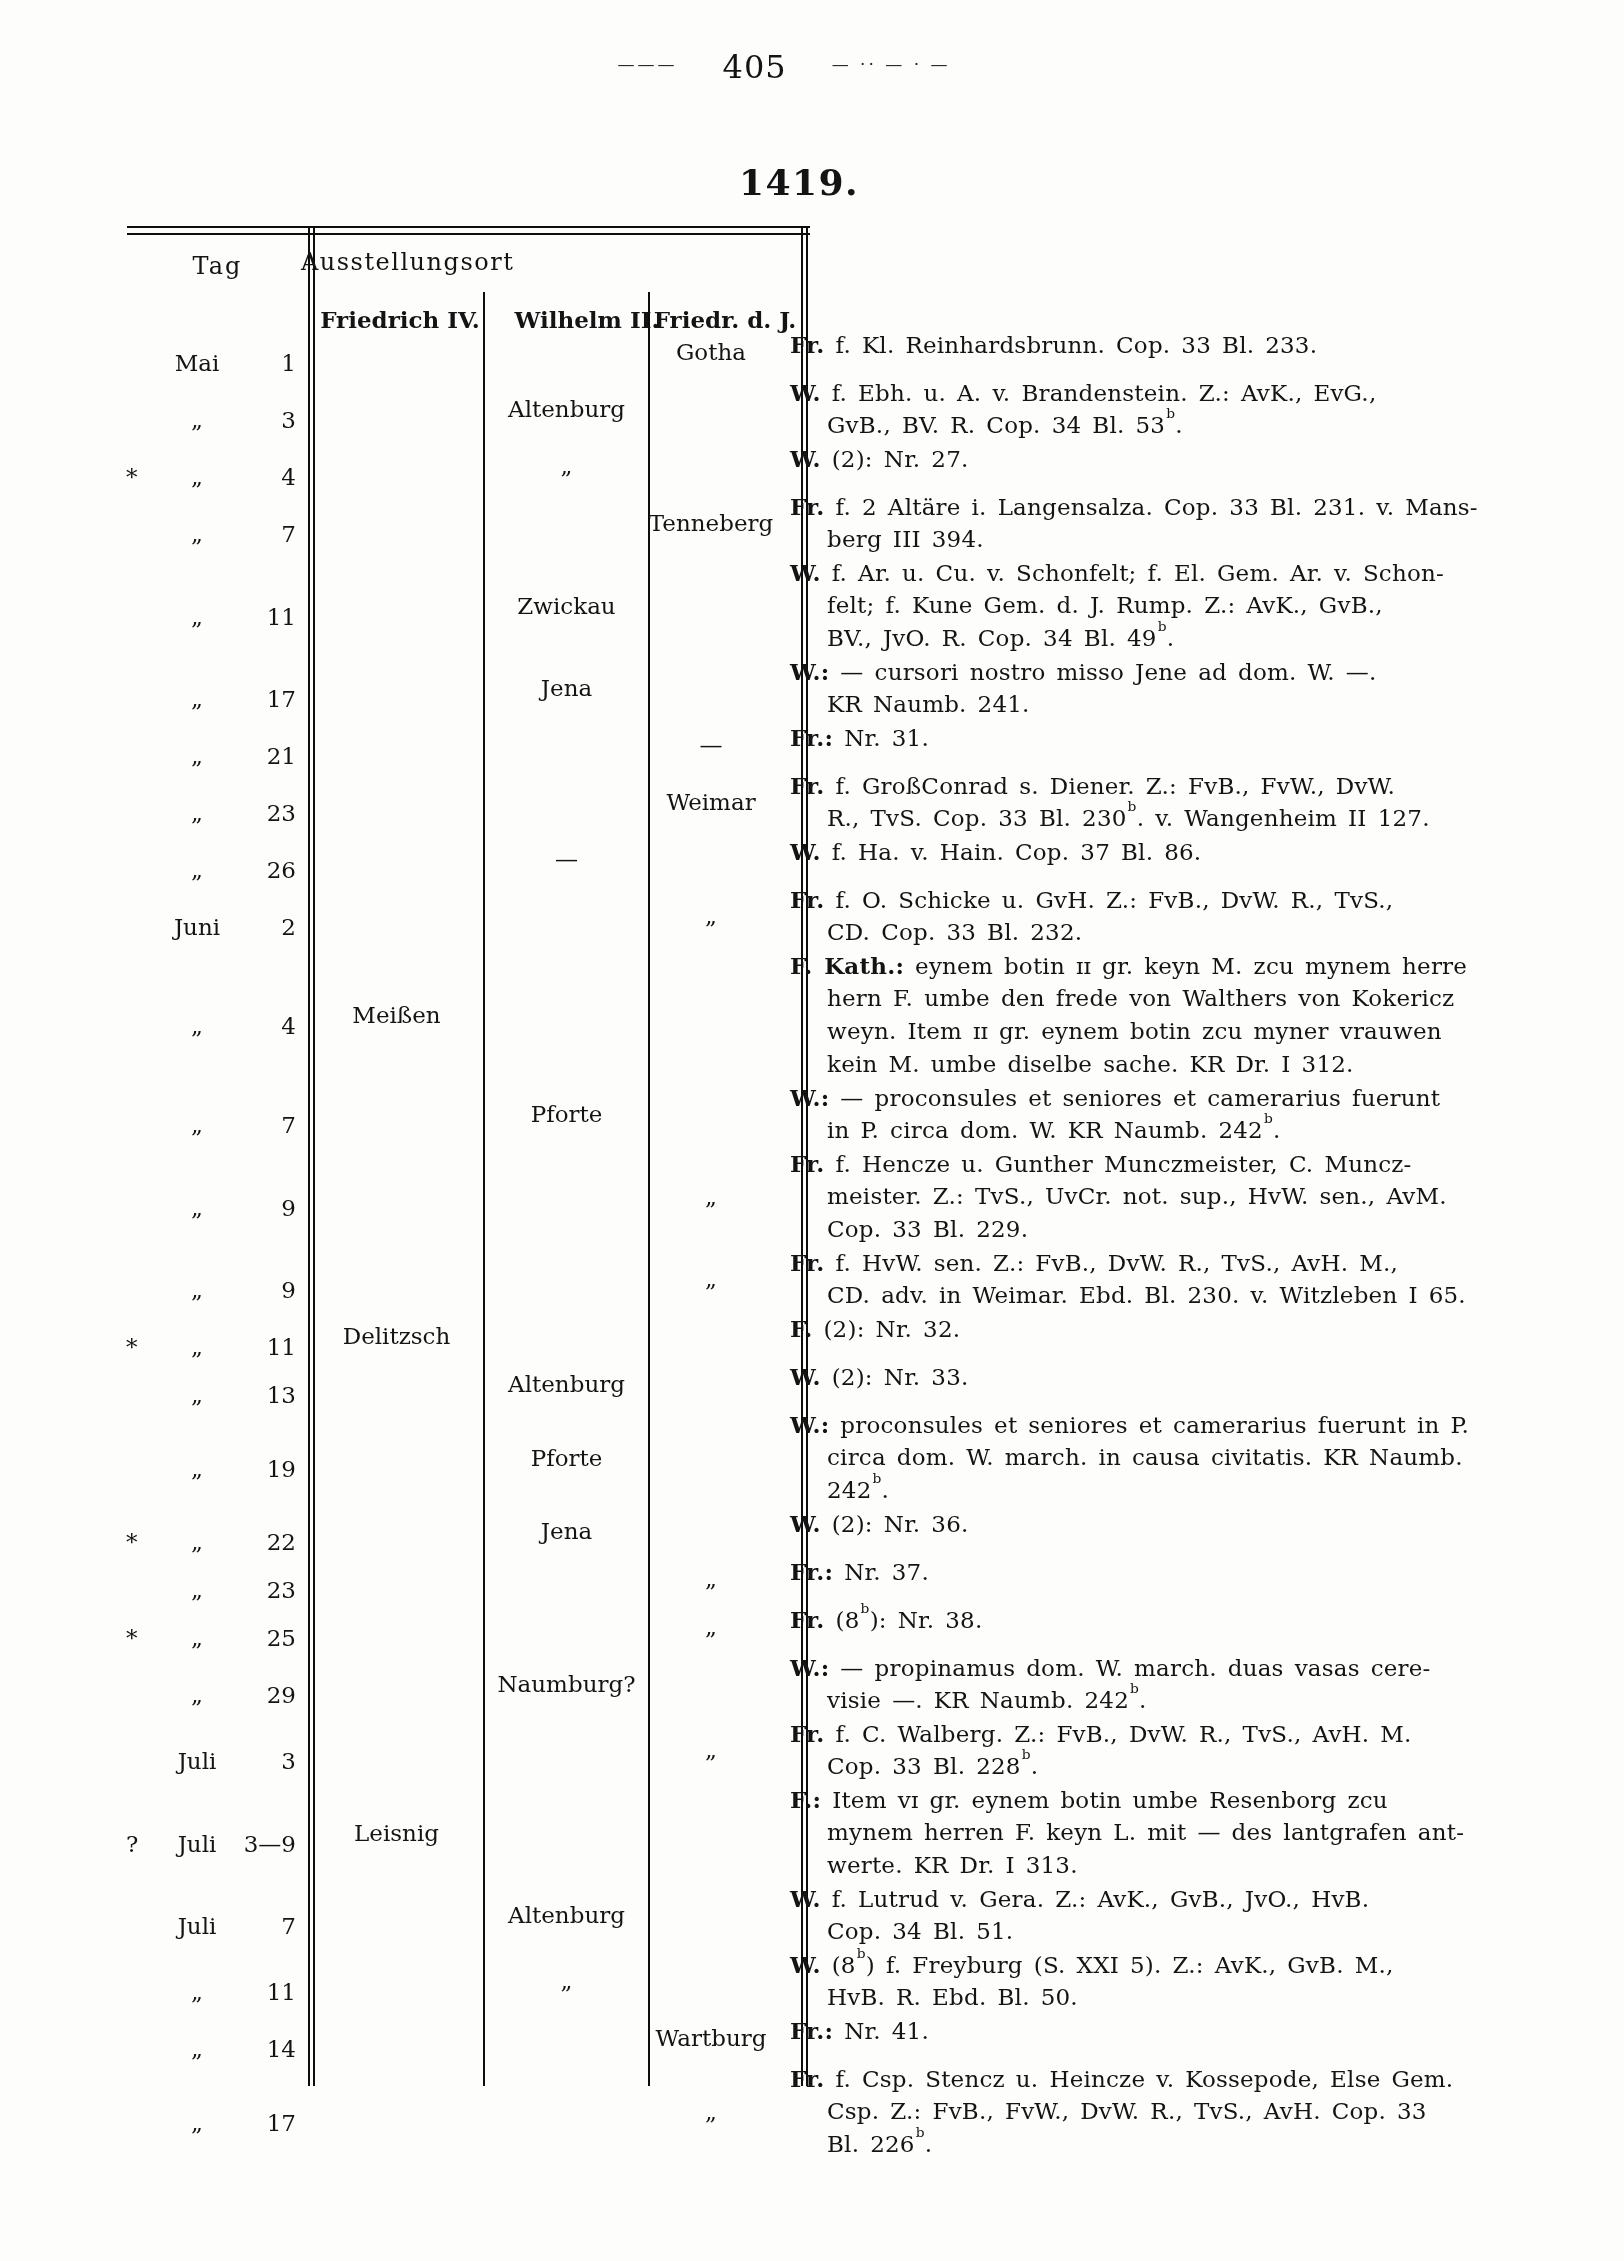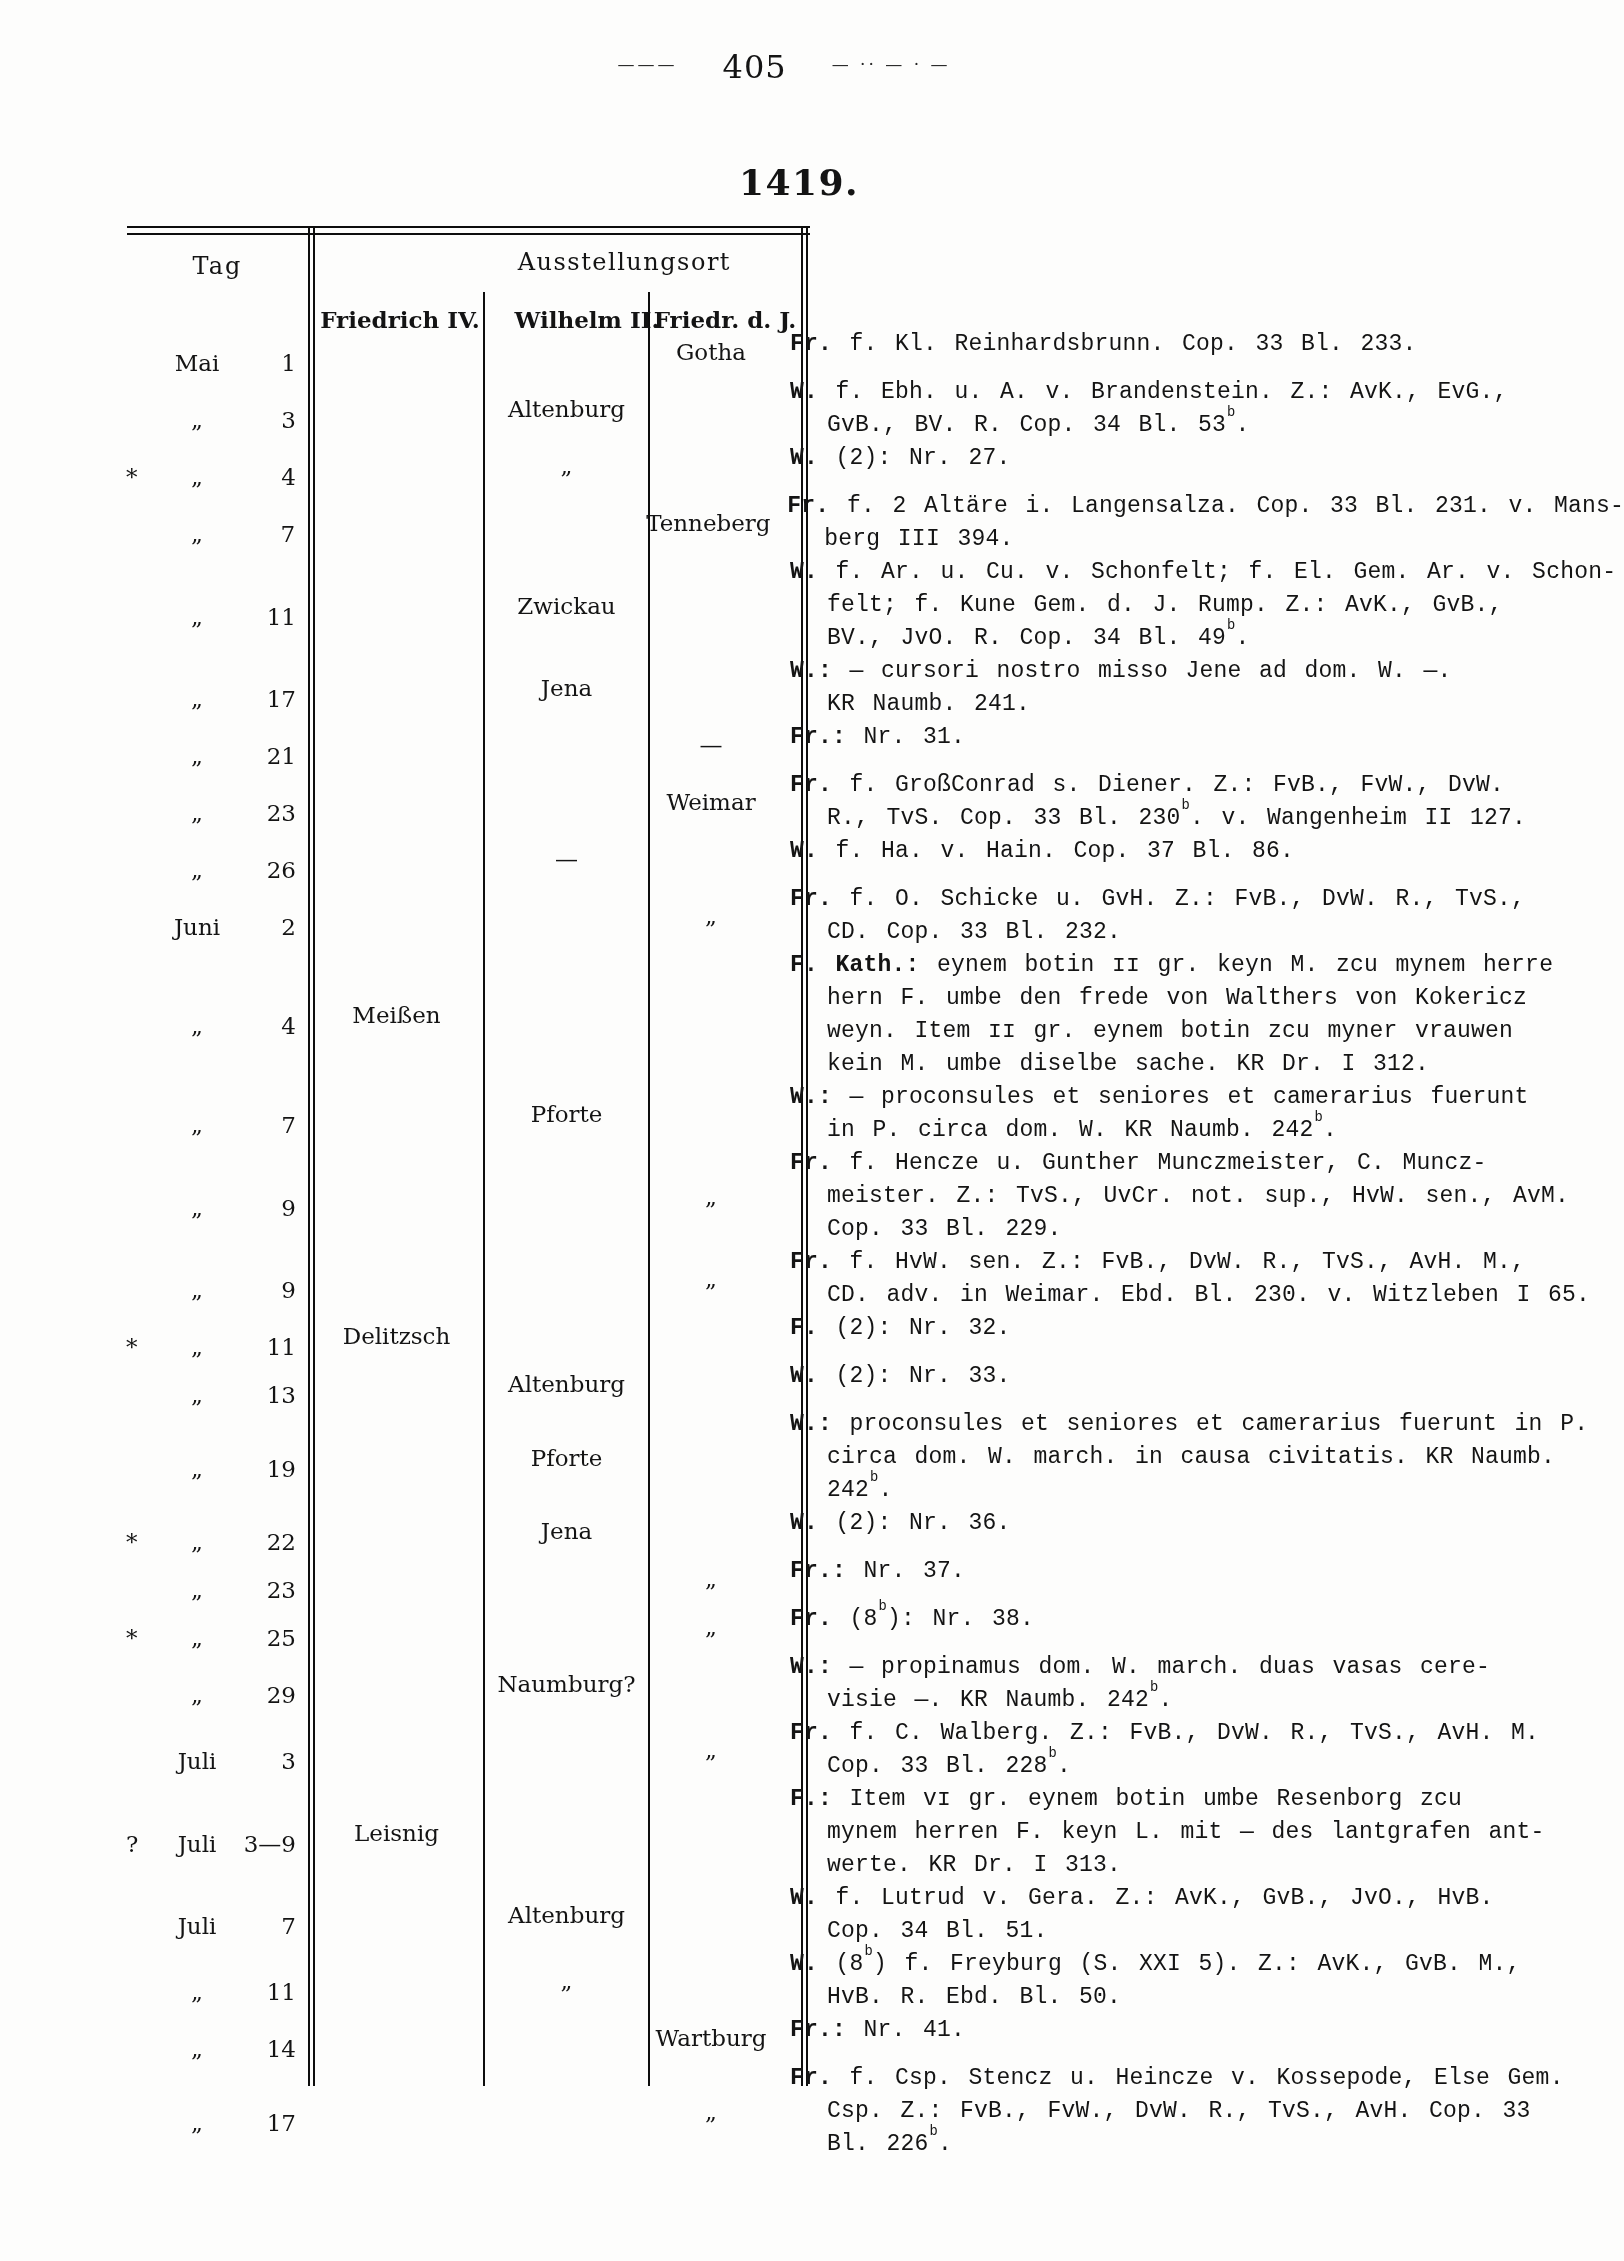--- a/index.html
+++ b/index.html
@@ -28,38 +28,38 @@
             border-top:2.5px solid #0d0d0d;border-bottom:2.5px solid #0d0d0d;}
   .v-double1{left:308px;top:228px;height:1858px;width:6.5px;
              border-left:2.5px solid #0d0d0d;border-right:2px solid #0d0d0d;}
   .v-single1{left:483px;top:292px;height:1794px;width:2px;background:#0d0d0d;}
   .v-single2{left:648px;top:292px;height:1794px;width:2px;background:#0d0d0d;}
   .v-double2{left:801px;top:228px;height:1858px;width:7px;
              border-left:2.5px solid #0d0d0d;border-right:2px solid #0d0d0d;}
   
   .h-tag{position:absolute;left:125px;top:252px;width:185px;
          text-align:center;font-size:24px;letter-spacing:2px;}
-  .h-group{position:absolute;left:331px;top:248px;width:400px;
-           text-align:right;font-size:24px;letter-spacing:1.5px;}
+  .h-group{position:absolute;left:301px;top:248px;width:400px;
+           text-align:left;font-size:24px;letter-spacing:1.5px;}
   .h-sub{position:absolute;top:306px;font-size:23px;font-weight:bold;text-align:center;}
   .h-sub.f4{left:315px;width:170px;}
   .h-sub.w2{left:487px;width:160px;margin-left:20px;}
   .h-sub.fj{left:650px;width:150px;}
   
   .rows{position:absolute;left:0;top:328px;right:0;}
   .row{display:flex;align-items:stretch;}
   .cell{display:flex;align-items:center;box-sizing:border-box;}
   .c-tag{width:309px;padding-left:126px;font-size:23px;margin-top:22px;}
   .tag-pre{width:30px;text-align:left;}
   .tag-month{width:82px;text-align:center;}
   .tag-day{flex:1;text-align:right;padding-right:13px;}
   .c-f4{width:175px;justify-content:center;font-size:23px;}
   .c-w2{width:165px;justify-content:center;font-size:23px;}
   .c-fj{width:124px;justify-content:center;font-size:23px;}
-  .c-text{flex:1;padding-left:17px;font-size:23px;display:block;font-family:Liberation Mono, monospace;}
+  .c-text{flex:1;padding-left:17px;font-size:23px;display:block;}
   .tl{height:33px;line-height:33px;white-space:nowrap;word-spacing:3.5px;letter-spacing:0.2px;}
   .tl.cont{padding-left:37px;}
   .lead{font-weight:bold;}
   .tl sup{font-size:0.6em;line-height:0;position:relative;top:-0.45em;margin-left:1px;}
 </style>
 </head>
 <body>
 
 <div class="sheet">
 

